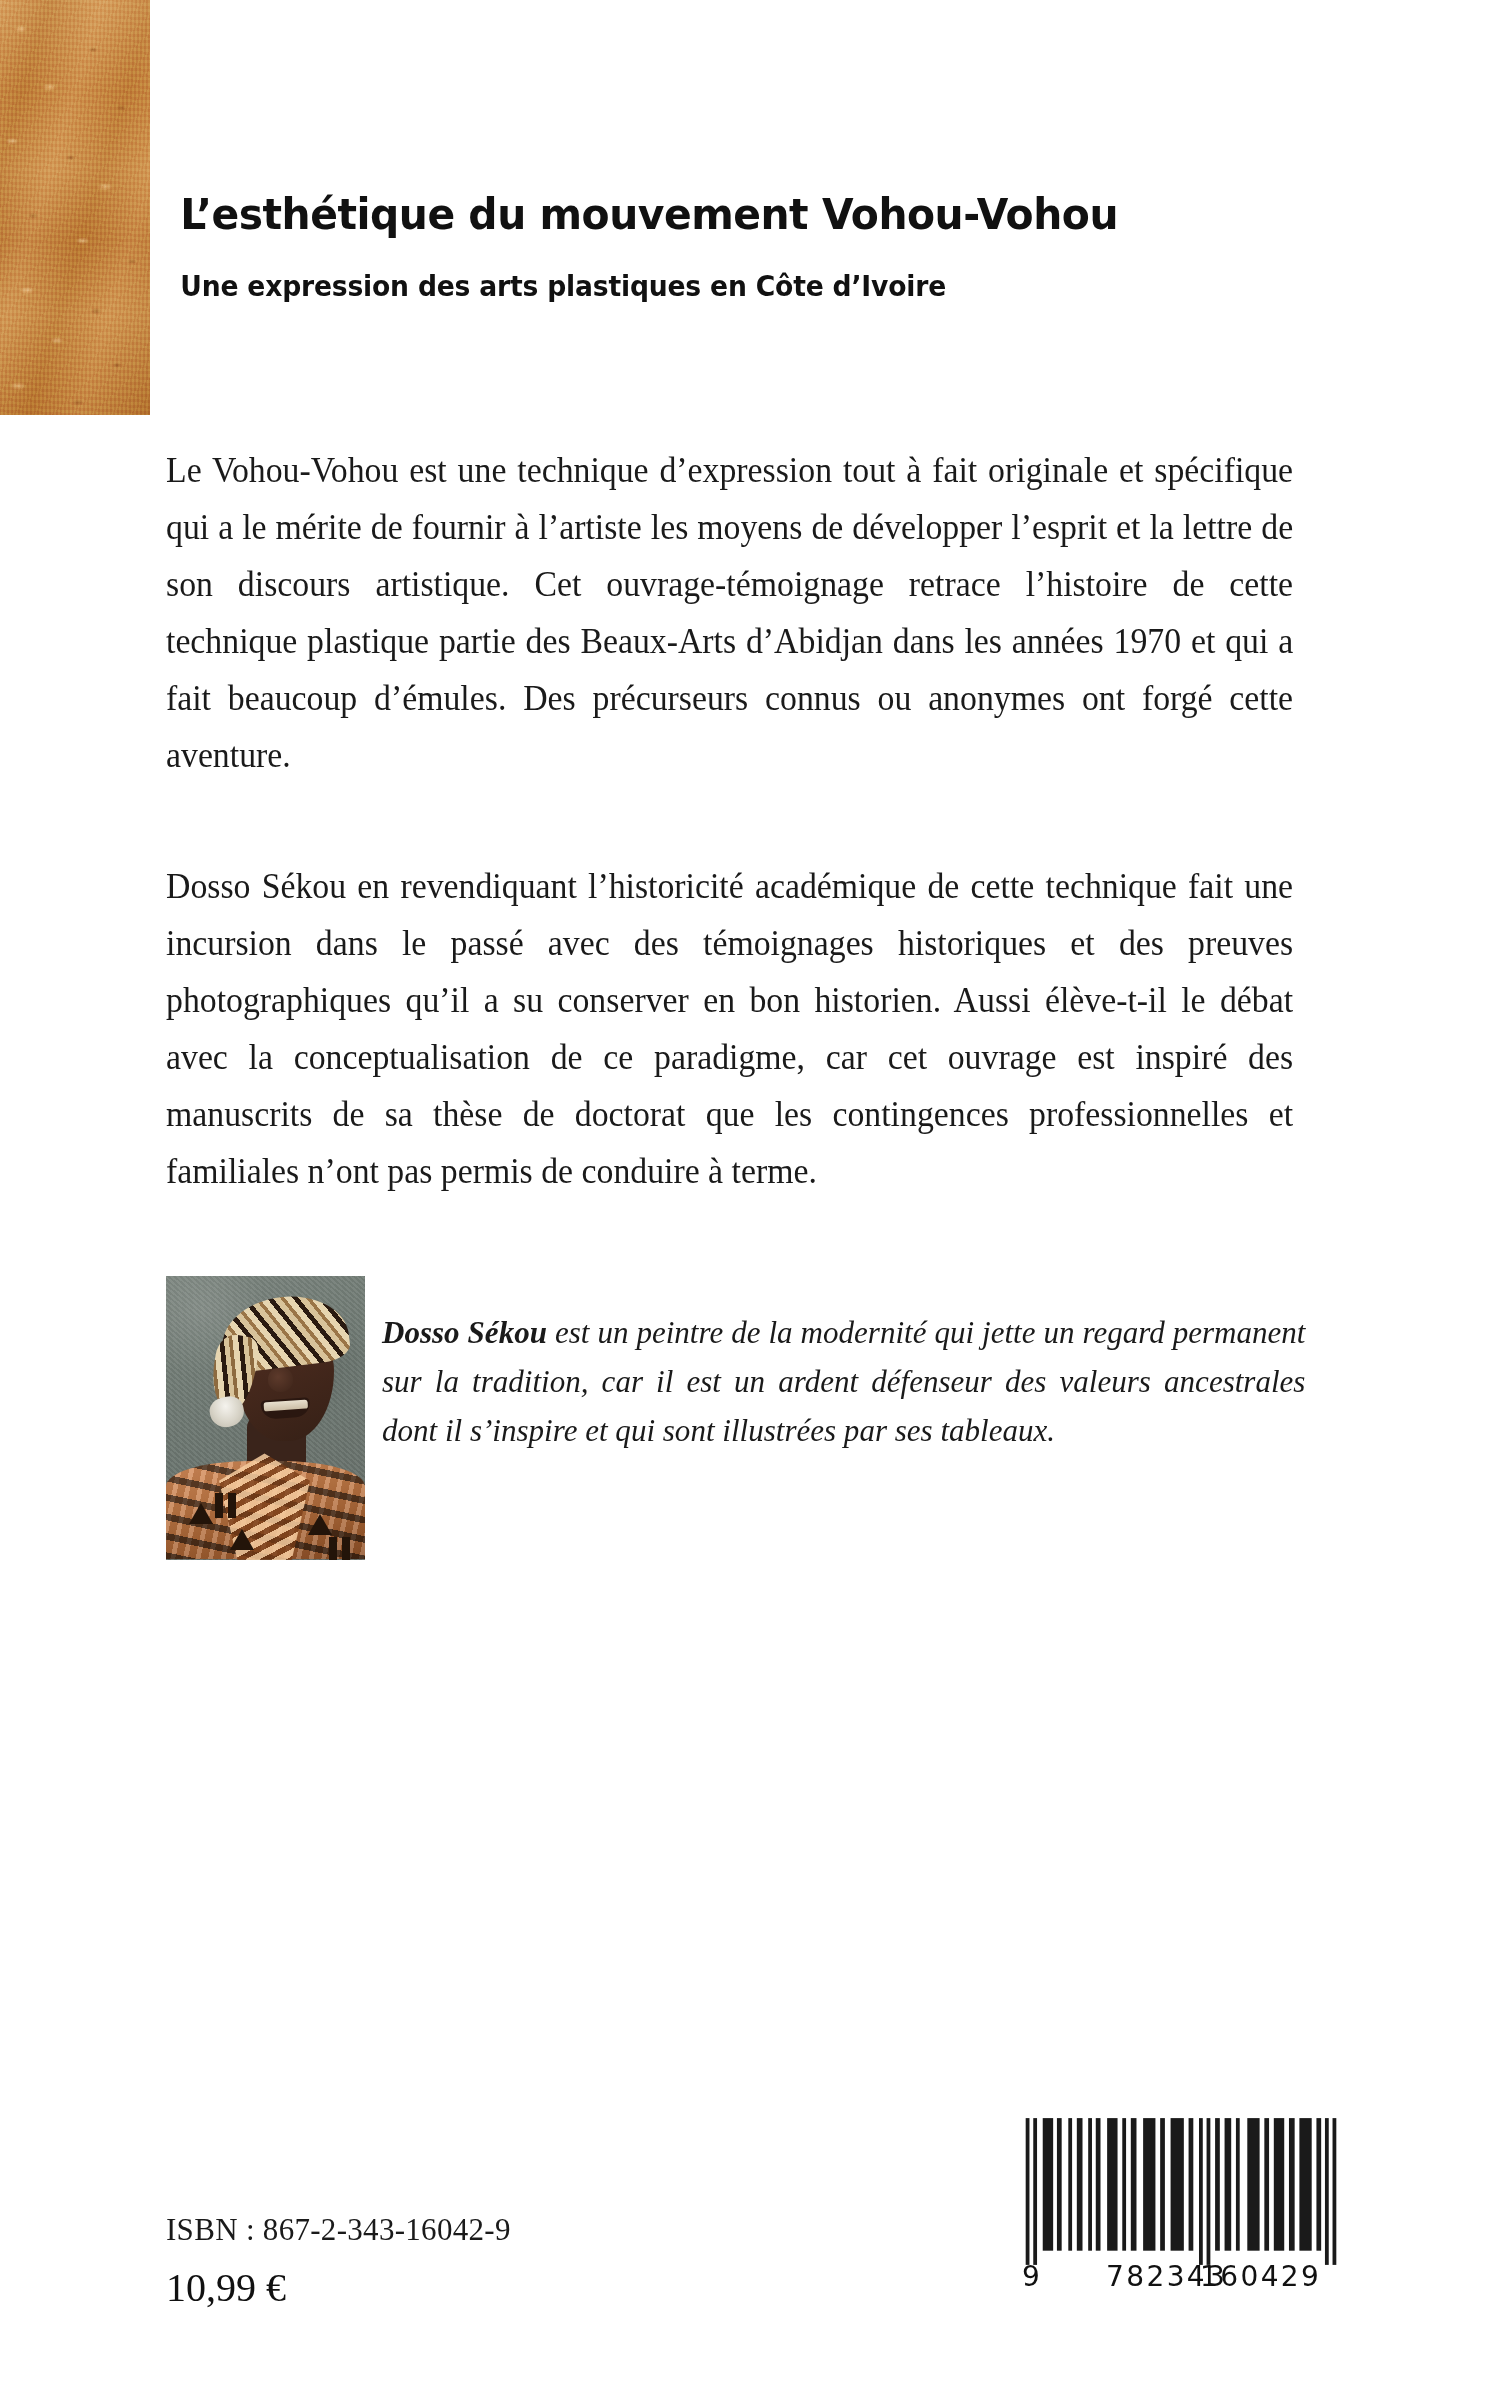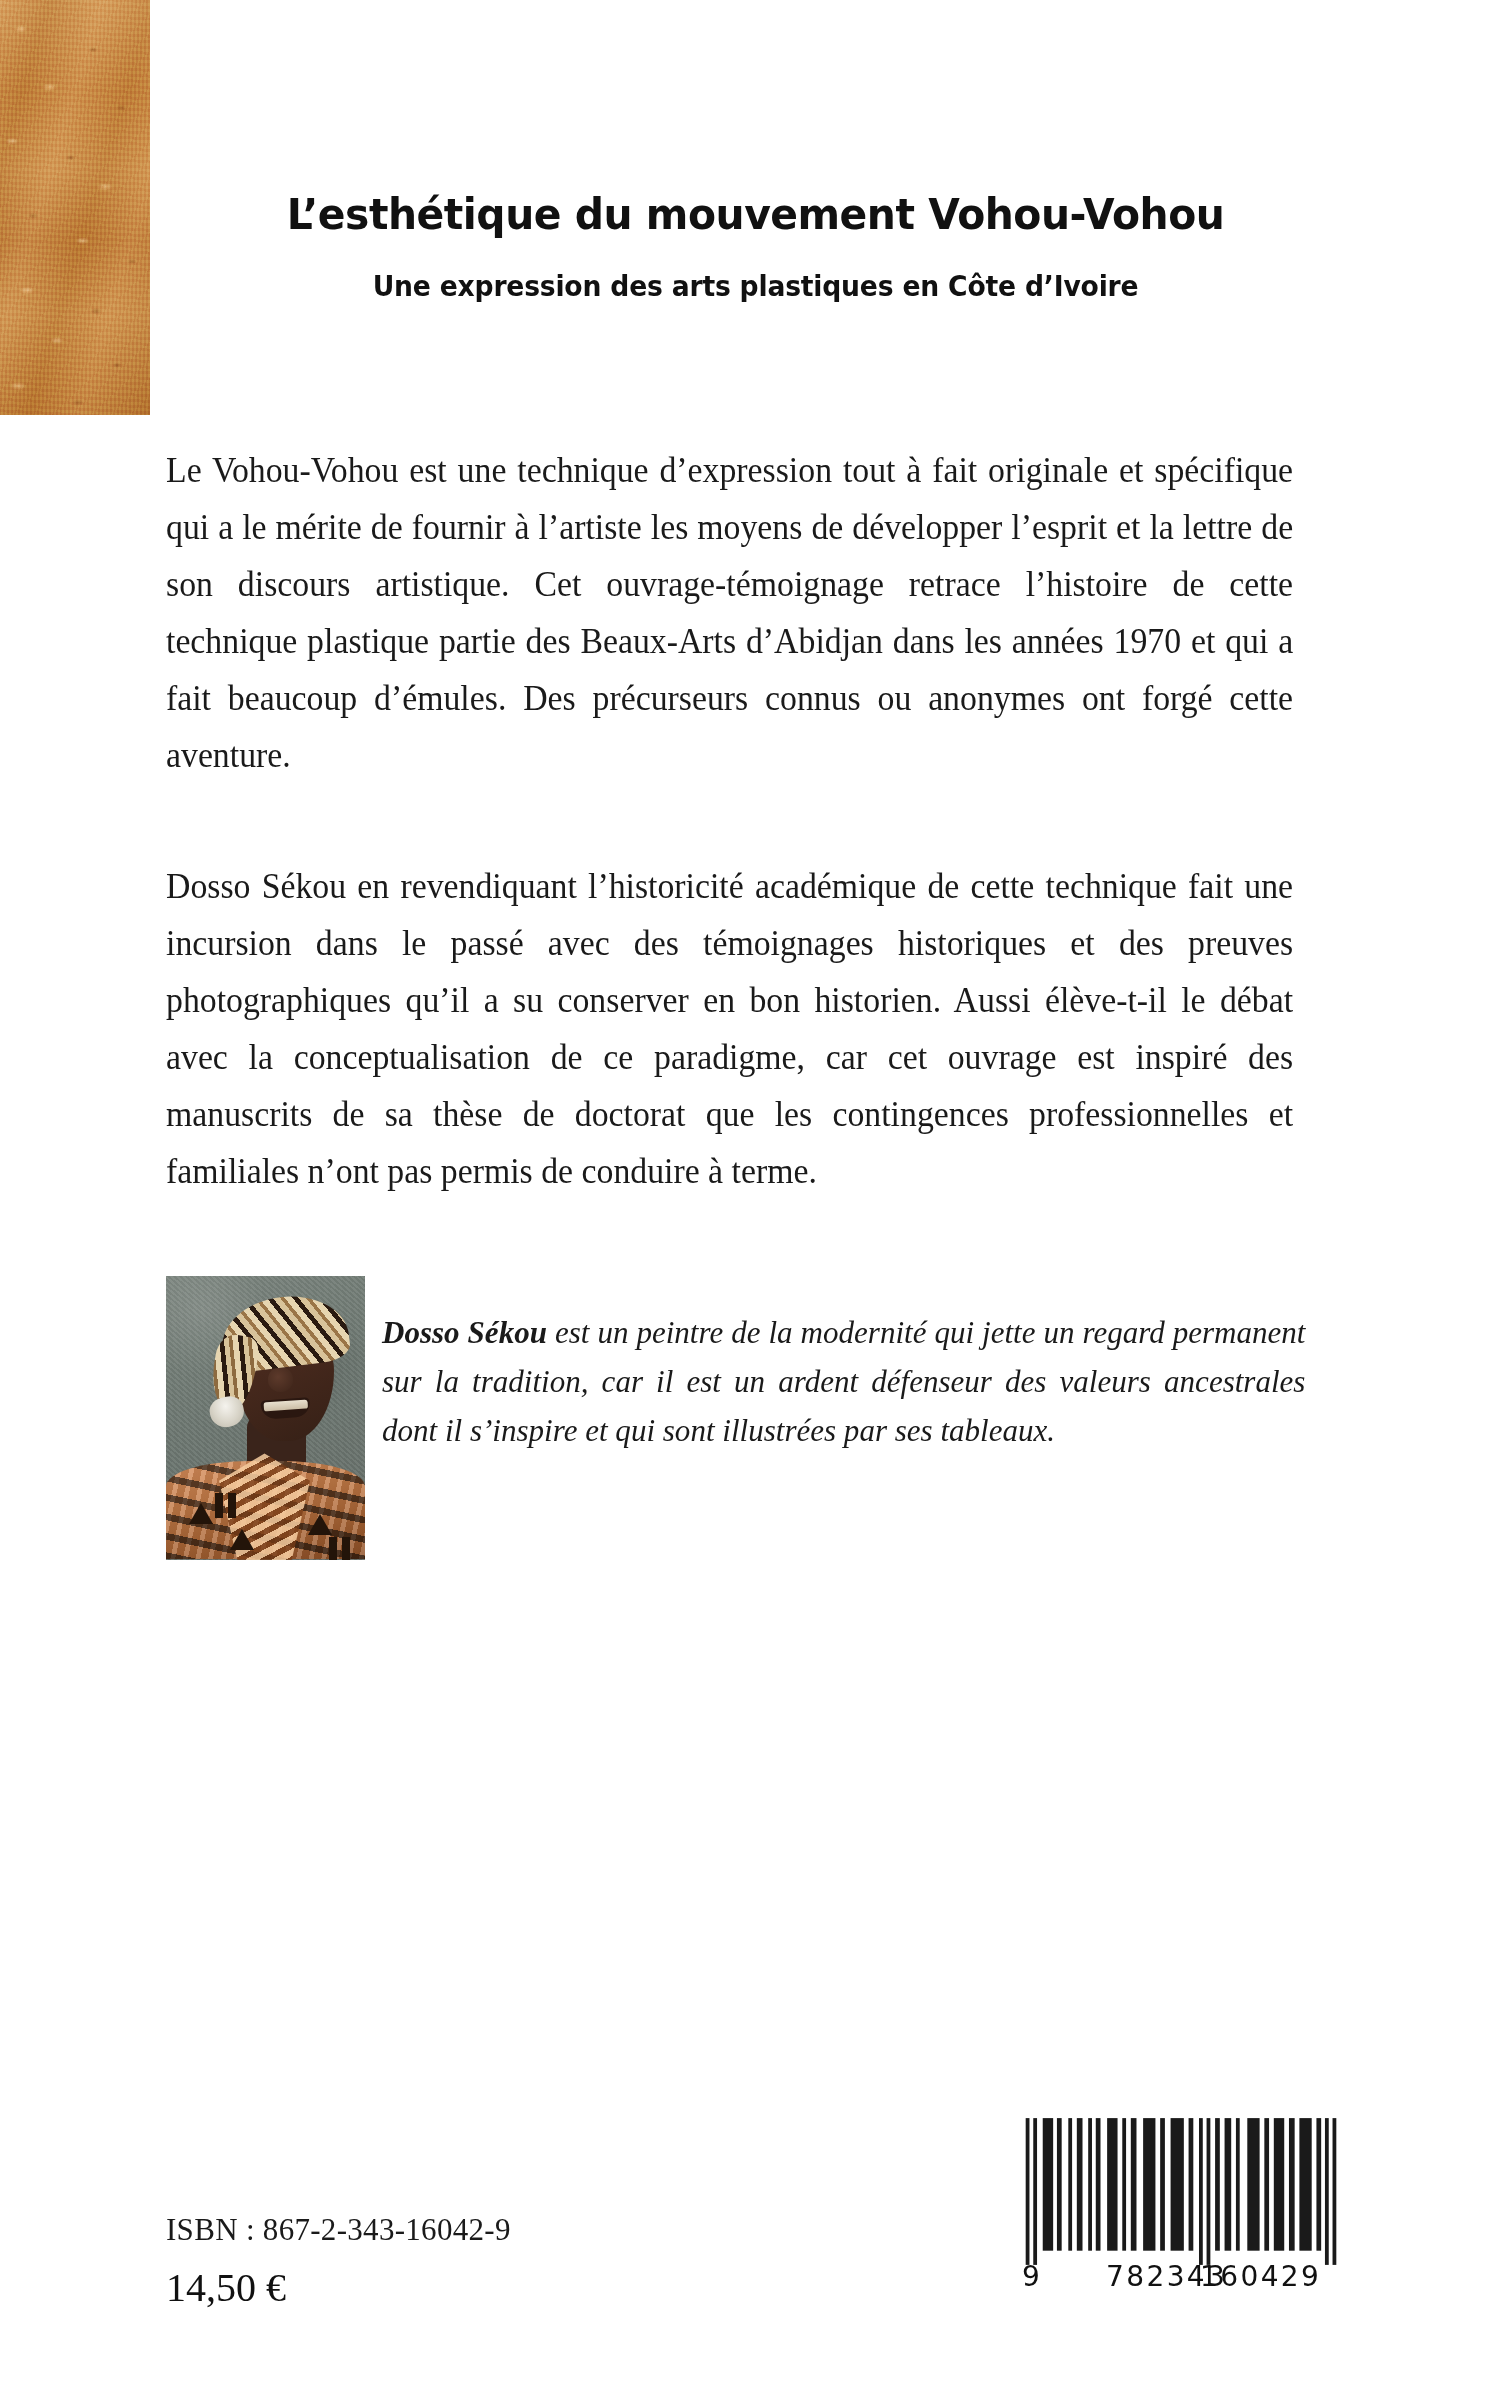--- a/index.html
+++ b/index.html
@@ -53,21 +53,20 @@
       repeating-linear-gradient(3deg,  rgba(255,235,200,.07) 0 2.8px, rgba(110,60,18,.09) 2.8px 5.7px);
     mix-blend-mode: overlay;
   }
 
   
   .title-block {
     position: absolute;
     left: 150px;
     top: 189px;
     width: 1211px;
-    text-align: center;
   }
   .book-title {
     margin: 0;
     font-family: "DejaVu Sans", sans-serif;
     font-weight: 700;
     font-size: 43px;
     letter-spacing: -0.5px;
     color: #111111;
     line-height: 1.18;
     transform: scaleX(0.95);
@@ -309,21 +308,21 @@
     </div>
   </div>
 
   <p class="author-text">
     <span class="name">Dosso Sékou</span><span> est un peintre de la modernité qui jette un regard permanent sur la tradition, car il est un ardent défenseur des valeurs ancestrales dont il s’inspire et qui sont illustrées par ses tableaux.</span>
   </p>
 </div>
 
 <div class="isbn-line">ISBN : 867-2-343-16042-9</div>
 
-<div class="price-line">14,50 €</div>
+<div class="price-line">10,99 €</div>
 
 <div class="barcode">
   <svg width="322" height="147" viewBox="0 0 340 155" xmlns="http://www.w3.org/2000/svg">
     <rect x="0" y="0" width="340" height="155" fill="#ffffff"></rect>
     <g fill="#1a1a1a">
 
       <rect x="6" y="0" width="4" height="155"></rect>
       <rect x="14" y="0" width="4" height="155"></rect>
 
       <rect x="24" y="0" width="11" height="140"></rect>

